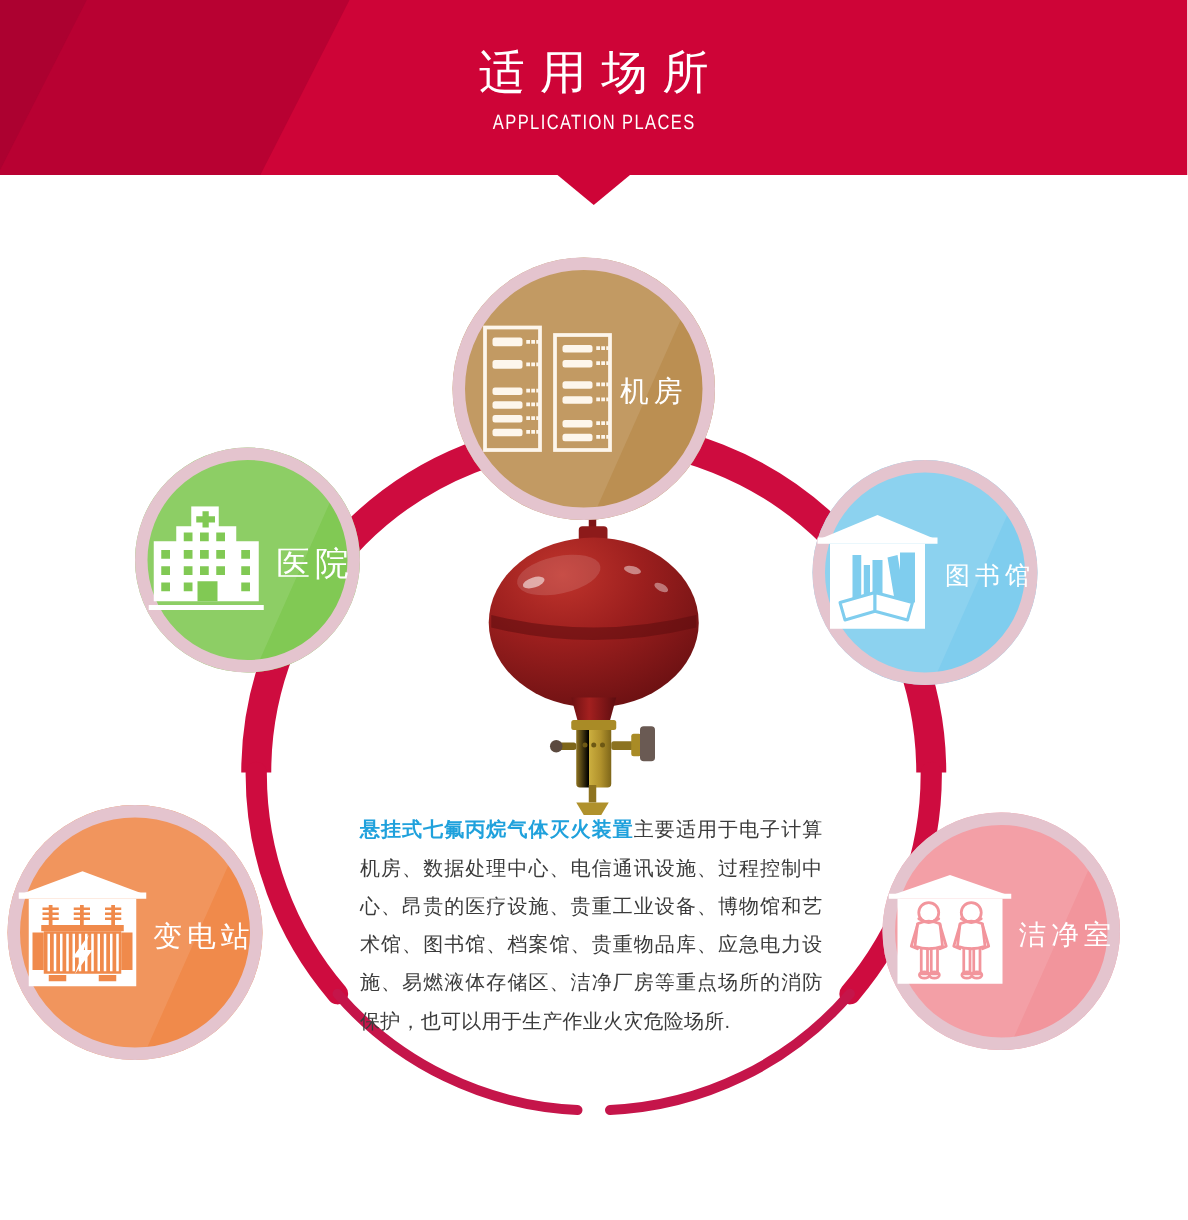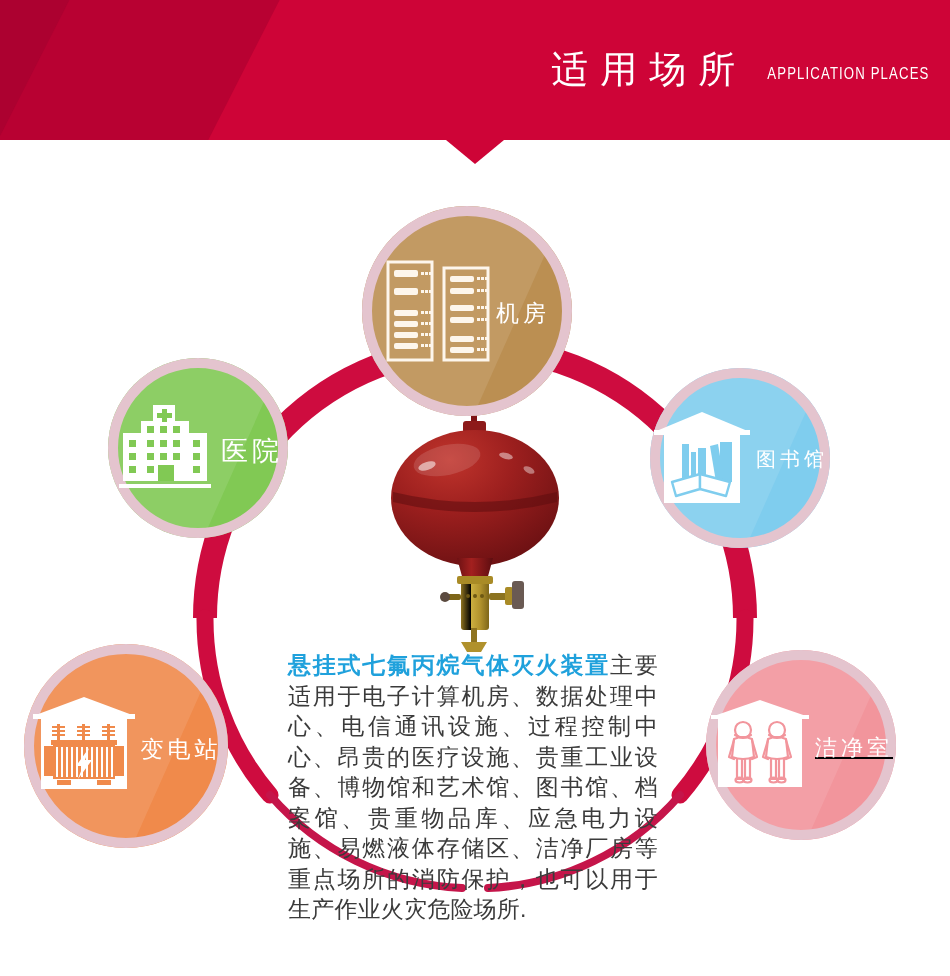--- a/index.html
+++ b/index.html
@@ -24,21 +24,21 @@
     transform-origin: top left;
   }
   .banner-stripe-b{
     position:absolute; left:-200px; top:-60px; width:300px; height:300px;
     background:#ac0130;
     transform:skewX(-27deg);
     transform-origin: top left;
   }
   .banner-inner{
     position:absolute; left:0; top:0; width:950px; height:140px;
-    display:flex; flex-direction:row; align-items:center; justify-content:flex-end;
+    display:flex; flex-direction:column; align-items:center; justify-content:center;
     z-index:3;
   }
   .banner-title{
     color:#ffffff;
     font-size:37px;
     letter-spacing:12px;
     text-indent:12px;
     font-weight:400;
     line-height:50px;
   }
@@ -118,36 +118,36 @@
     text-indent:4px;
     margin-top:6px;
     line-height:26px;
     white-space:nowrap;
   }
 
   
   #node-jifang    { left:362px; top:206px; width:210px; height:210px; }
   #node-yiyuan    { left:108px; top:358px; width:180px; height:180px; }
   #node-tushuguan { left:650px; top:368px; width:180px; height:180px; }
-  #node-biandian  { left:24px;  top:644px; width:204px; height:204px; }
-  #node-jiejing   { left:706px; top:650px; width:190px; height:190px;text-decoration:underline; }
+  #node-biandian  { left:6px;  top:644px; width:204px; height:204px; }
+  #node-jiejing   { left:706px; top:650px; width:190px; height:190px; }
 
   #node-jifang .label    { font-size:23px; margin-top:4px; }
   #node-biandian .label  { font-size:23px; }
   #node-jiejing .label   { font-size:22px; }
-  #node-tushuguan .label { font-size:20px;font-family:Liberation Mono, monospace; }
+  #node-tushuguan .label { font-size:20px; }
   #node-yiyuan .label    { font-size:27px; }
 
   
   .copy{
     position:absolute;
     left:288px; top:650px;
     width:370px;
     z-index:5;
-    font-size:23px;
+    font-size:16px;
     line-height:30.5px;
     color:#3b3b3b;
     text-align:justify;
     letter-spacing:0.2px;
   }
   .copy .hl{
     color:#1fa1dc;
     font-weight:bold;
   }
 </style>

